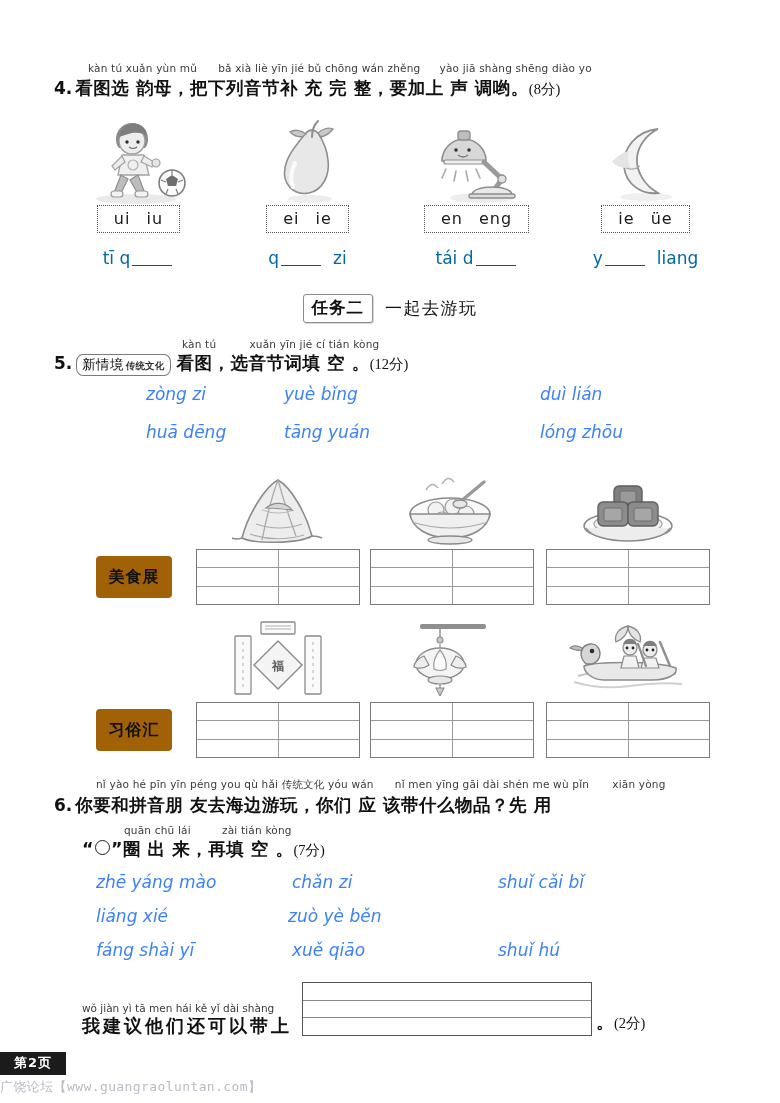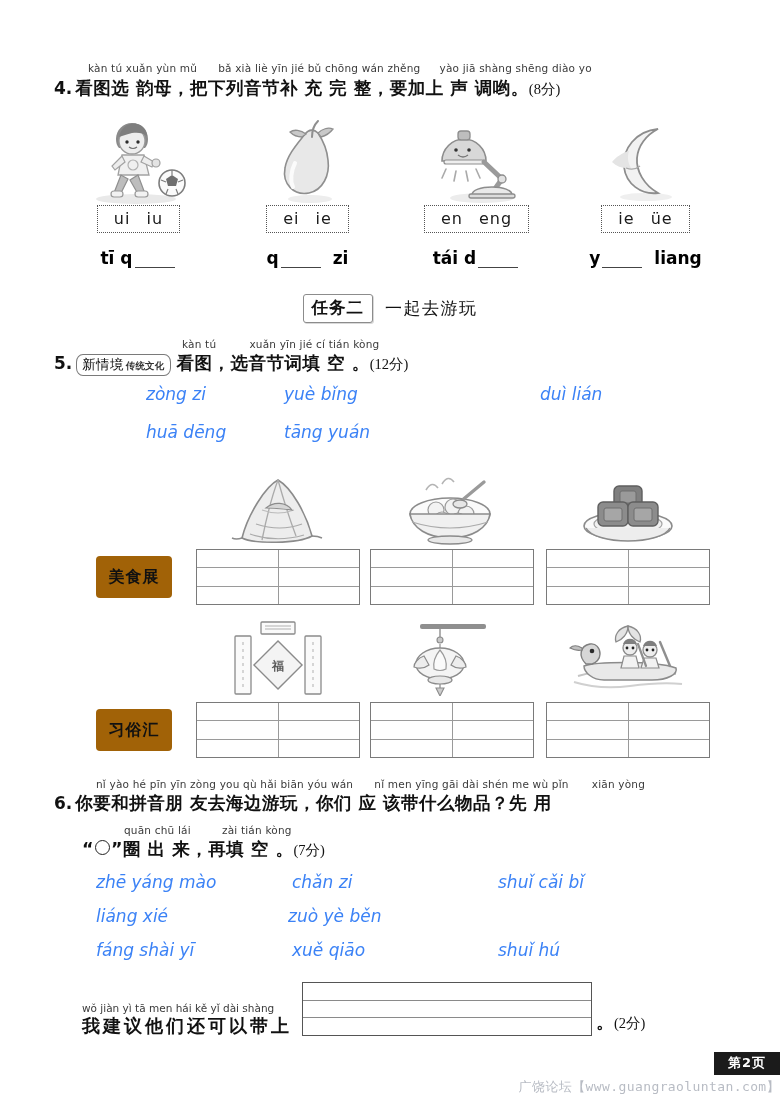--- a/index.html
+++ b/index.html
@@ -105,26 +105,25 @@
     position: absolute;
     top: 248px;
     left: 54px;
     width: 676px;
     display: flex;
   }
   .fill-cell {
     width: 169px;
     display: flex;
     justify-content: center;
-    align-items: flex-end;
+    align-items: center;
     font-family: "DejaVu Sans", sans-serif;
     font-size: 17px;
-    color: #000000;
+    color: #0369a1;
     white-space: nowrap;
-    font-weight: bold;
   }
   .blank-ul {
     display: inline-block;
     width: 40px;
     border-bottom: 1.4px solid #444;
     height: 15px;
     margin: 0 2px;
   }
   .gap { display: inline-block; width: 10px; }
 
@@ -266,21 +265,21 @@
     display: flex;
     flex-direction: column;
     justify-content: space-evenly;
   }
   .ans-box .rule { height: 1px; background: #8a8a8a; width: 100%; }
 
   
   .footer {
     position: absolute;
     left: 0; top: 1052px; width: 780px;
-    text-align: right;
+    text-align: left;
   }
   .page-chip {
     display: inline-block;
     background: #1b1b1b;
     color: #ffffff;
     font-family: "DejaVu Sans", sans-serif;
     font-size: 13px;
     font-weight: 700;
     padding: 2px 14px 3px 14px;
     letter-spacing: 1px;
@@ -462,20 +461,21 @@
 
   <div class="wordlist" style="top:384px">
     <div class="wrow" style="height:38px">
       <div class="wcell" style="width:190px;padding-left:92px">zòng zi</div>
       <div class="wcell" style="width:200px;padding-left:40px">yuè bǐng</div>
       <div class="wcell" style="width:200px;padding-left:96px">duì lián</div>
     </div>
     <div class="wrow" style="height:36px">
       <div class="wcell" style="width:190px;padding-left:92px">huā dēng</div>
       <div class="wcell" style="width:200px;padding-left:40px">tāng yuán</div>
+      <div class="wcell" style="width:200px;padding-left:96px">lóng zhōu</div>
     </div>
   </div>
 
   <div class="q5-pic" style="left:196px;top:472px">
     <span>
       <svg width="104" height="74" viewBox="0 0 104 74">
         <path d="M52 6C40 12 22 40 16 64c12 6 56 6 70-2C80 40 66 14 52 6z" fill="#ededed" stroke="#8b8b8b" stroke-width="1.6"></path>
         <path d="M52 6C46 22 40 46 36 66" stroke="#aaa" stroke-width="1.3" fill="none"></path>
         <path d="M52 6c5 18 12 40 18 56" stroke="#aaa" stroke-width="1.3" fill="none"></path>
         <path d="M30 50q24 8 46 0" stroke="#aaa" stroke-width="1.2" fill="none"></path>
@@ -677,21 +677,21 @@
         <div class="gcell"></div>
       </div>
     <div class="grow">
         <div class="gcell"></div>
         <div class="gcell"></div>
       </div>
   </div>
 
   <div class="q-block" id="q6">
     <div class="py py-row2">
-      <span>nǐ yào hé pīn yīn zòng you qù hǎi biān yóu wán</span>
+      <span>nǐ yào hé pīn yīn péng you qù hǎi 传统文化 yóu wán</span>
       <span style="display:inline-block;width:14px"></span>
       <span>nǐ men yīng gāi dài shén me wù pǐn</span>
       <span style="display:inline-block;width:16px"></span>
       <span>xiān yòng</span>
     </div>
     <div style="display:flex;align-items:baseline;margin-top:1px">
       <span class="q-num">6.</span>
       <span class="stem-han han" style="margin-left:3px">你要和拼音朋 友去海边游玩，你们 应 该带什么物品？先 用</span>
     </div>
   </div>

